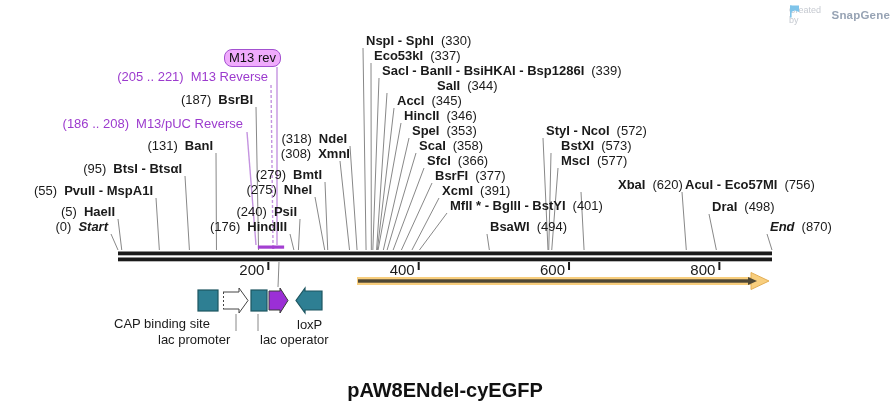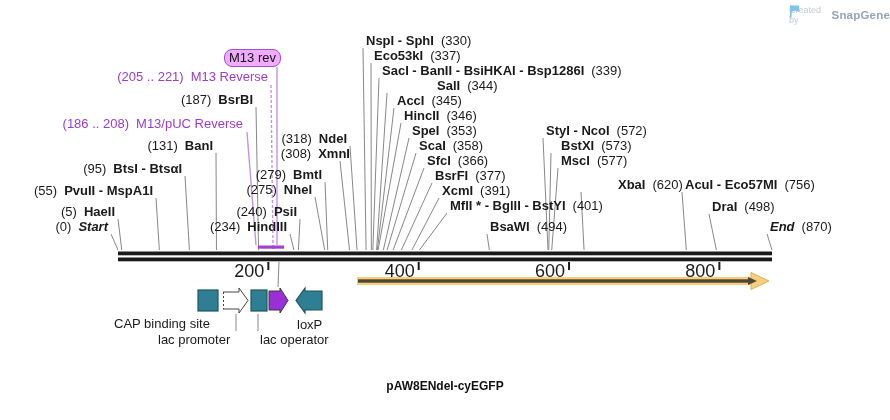--- a/index.html
+++ b/index.html
@@ -4,30 +4,30 @@
 <style>
   html,body{margin:0;padding:0;background:#ffffff;}
   #canvas{position:relative;width:890px;height:420px;background:#ffffff;overflow:hidden;
           font-family:"Liberation Sans","DejaVu Sans",sans-serif;}
   .site-label{position:absolute;white-space:nowrap;font-size:13px;color:#1a1a1a;line-height:14px;}
   .site-label .nm{font-weight:bold;}
   .site-label.purple{color:#9C3BCE;}
   .site-label.purple .nm{font-weight:normal;}
   .site-label.italic .nm{font-style:italic;}
   .site-label .sp{display:inline-block;width:7px;}
-  .tick-label{position:absolute;font-size:18px;color:#1a1a1a;transform:translateX(-100%);}
+  .tick-label{position:absolute;font-size:15px;color:#1a1a1a;transform:translateX(-100%);}
   .feat-label{position:absolute;font-size:13px;color:#1a1a1a;white-space:nowrap;}
   #m13revbox{position:absolute;left:224px;top:49px;width:55px;height:16px;
              background:#f0abfc;border:1.5px solid #A351D0;border-radius:8px;
              font-size:13px;color:#111;text-align:center;line-height:15px;}
   #watermark{position:absolute;left:789px;top:5px;display:flex;align-items:center;gap:4px;}
   #watermark .created{font-size:9px;color:#c6cad1;}
   #watermark .brand{font-size:11.5px;color:#97a3b4;font-weight:600;letter-spacing:.2px;}
   #title-name{position:absolute;left:0;top:379px;width:890px;text-align:center;
-              font-size:12px;font-weight:bold;color:#111;}
+              font-size:20px;font-weight:bold;color:#111;}
   #title-len{position:absolute;left:0;top:398px;width:890px;text-align:center;
              font-size:12.5px;color:#222;}
   svg{position:absolute;left:0;top:0;}
 </style>
 </head>
 <body>
 
 <div id="canvas">
 
   <svg id="map-svg" width="890" height="420" viewBox="0 0 890 420">
@@ -104,21 +104,21 @@
       <div class="tick-label" style="left: 264.345px; top: 261px;">200</div>
       <div class="tick-label" style="left: 414.69px; top: 261px;">400</div>
       <div class="tick-label" style="left: 565.034px; top: 261px;">600</div>
       <div class="tick-label" style="left: 715.379px; top: 261px;">800</div>
       <div class="site-label italic" style="top: 220px; left: 108px; transform: translateX(-100%);"><span class="ps">(0)</span><span class="sp"></span><span class="nm">Start</span></div>
       <div class="site-label" style="top: 205px; left: 115px; transform: translateX(-100%);"><span class="ps">(5)</span><span class="sp"></span><span class="nm">HaeII</span></div>
       <div class="site-label" style="top: 184px; left: 153px; transform: translateX(-100%);"><span class="ps">(55)</span><span class="sp"></span><span class="nm">PvuII - MspA1I</span></div>
       <div class="site-label" style="top: 162px; left: 182px; transform: translateX(-100%);"><span class="ps">(95)</span><span class="sp"></span><span class="nm">BtsI - BtsαI</span></div>
       <div class="site-label" style="top: 139px; left: 213px; transform: translateX(-100%);"><span class="ps">(131)</span><span class="sp"></span><span class="nm">BanI</span></div>
       <div class="site-label" style="top: 93px; left: 253px; transform: translateX(-100%);"><span class="ps">(187)</span><span class="sp"></span><span class="nm">BsrBI</span></div>
-      <div class="site-label" style="top: 220px; left: 287px; transform: translateX(-100%);"><span class="ps">(234)</span><span class="sp"></span><span class="nm">HindIII</span></div>
+      <div class="site-label" style="top: 220px; left: 287px; transform: translateX(-100%);"><span class="ps">(176)</span><span class="sp"></span><span class="nm">HindIII</span></div>
       <div class="site-label" style="top: 205px; left: 297px; transform: translateX(-100%);"><span class="ps">(240)</span><span class="sp"></span><span class="nm">PsiI</span></div>
       <div class="site-label" style="top: 183px; left: 312px; transform: translateX(-100%);"><span class="ps">(275)</span><span class="sp"></span><span class="nm">NheI</span></div>
       <div class="site-label" style="top: 168px; left: 322px; transform: translateX(-100%);"><span class="ps">(279)</span><span class="sp"></span><span class="nm">BmtI</span></div>
       <div class="site-label" style="top: 147px; left: 350px; transform: translateX(-100%);"><span class="ps">(308)</span><span class="sp"></span><span class="nm">XmnI</span></div>
       <div class="site-label" style="top: 132px; left: 347px; transform: translateX(-100%);"><span class="ps">(318)</span><span class="sp"></span><span class="nm">NdeI</span></div>
       <div class="site-label" style="top: 34px; left: 366px;"><span class="nm">NspI - SphI</span><span class="sp"></span><span class="ps">(330)</span></div>
       <div class="site-label" style="top: 49px; left: 374px;"><span class="nm">Eco53kI</span><span class="sp"></span><span class="ps">(337)</span></div>
       <div class="site-label" style="top: 64px; left: 382px;"><span class="nm">SacI - BanII - BsiHKAI - Bsp1286I</span><span class="sp"></span><span class="ps">(339)</span></div>
       <div class="site-label" style="top: 79px; left: 390px; margin-left: 47px;"><span class="nm">SalI</span><span class="sp"></span><span class="ps">(344)</span></div>
       <div class="site-label" style="top: 94px; left: 397px;"><span class="nm">AccI</span><span class="sp"></span><span class="ps">(345)</span></div>

